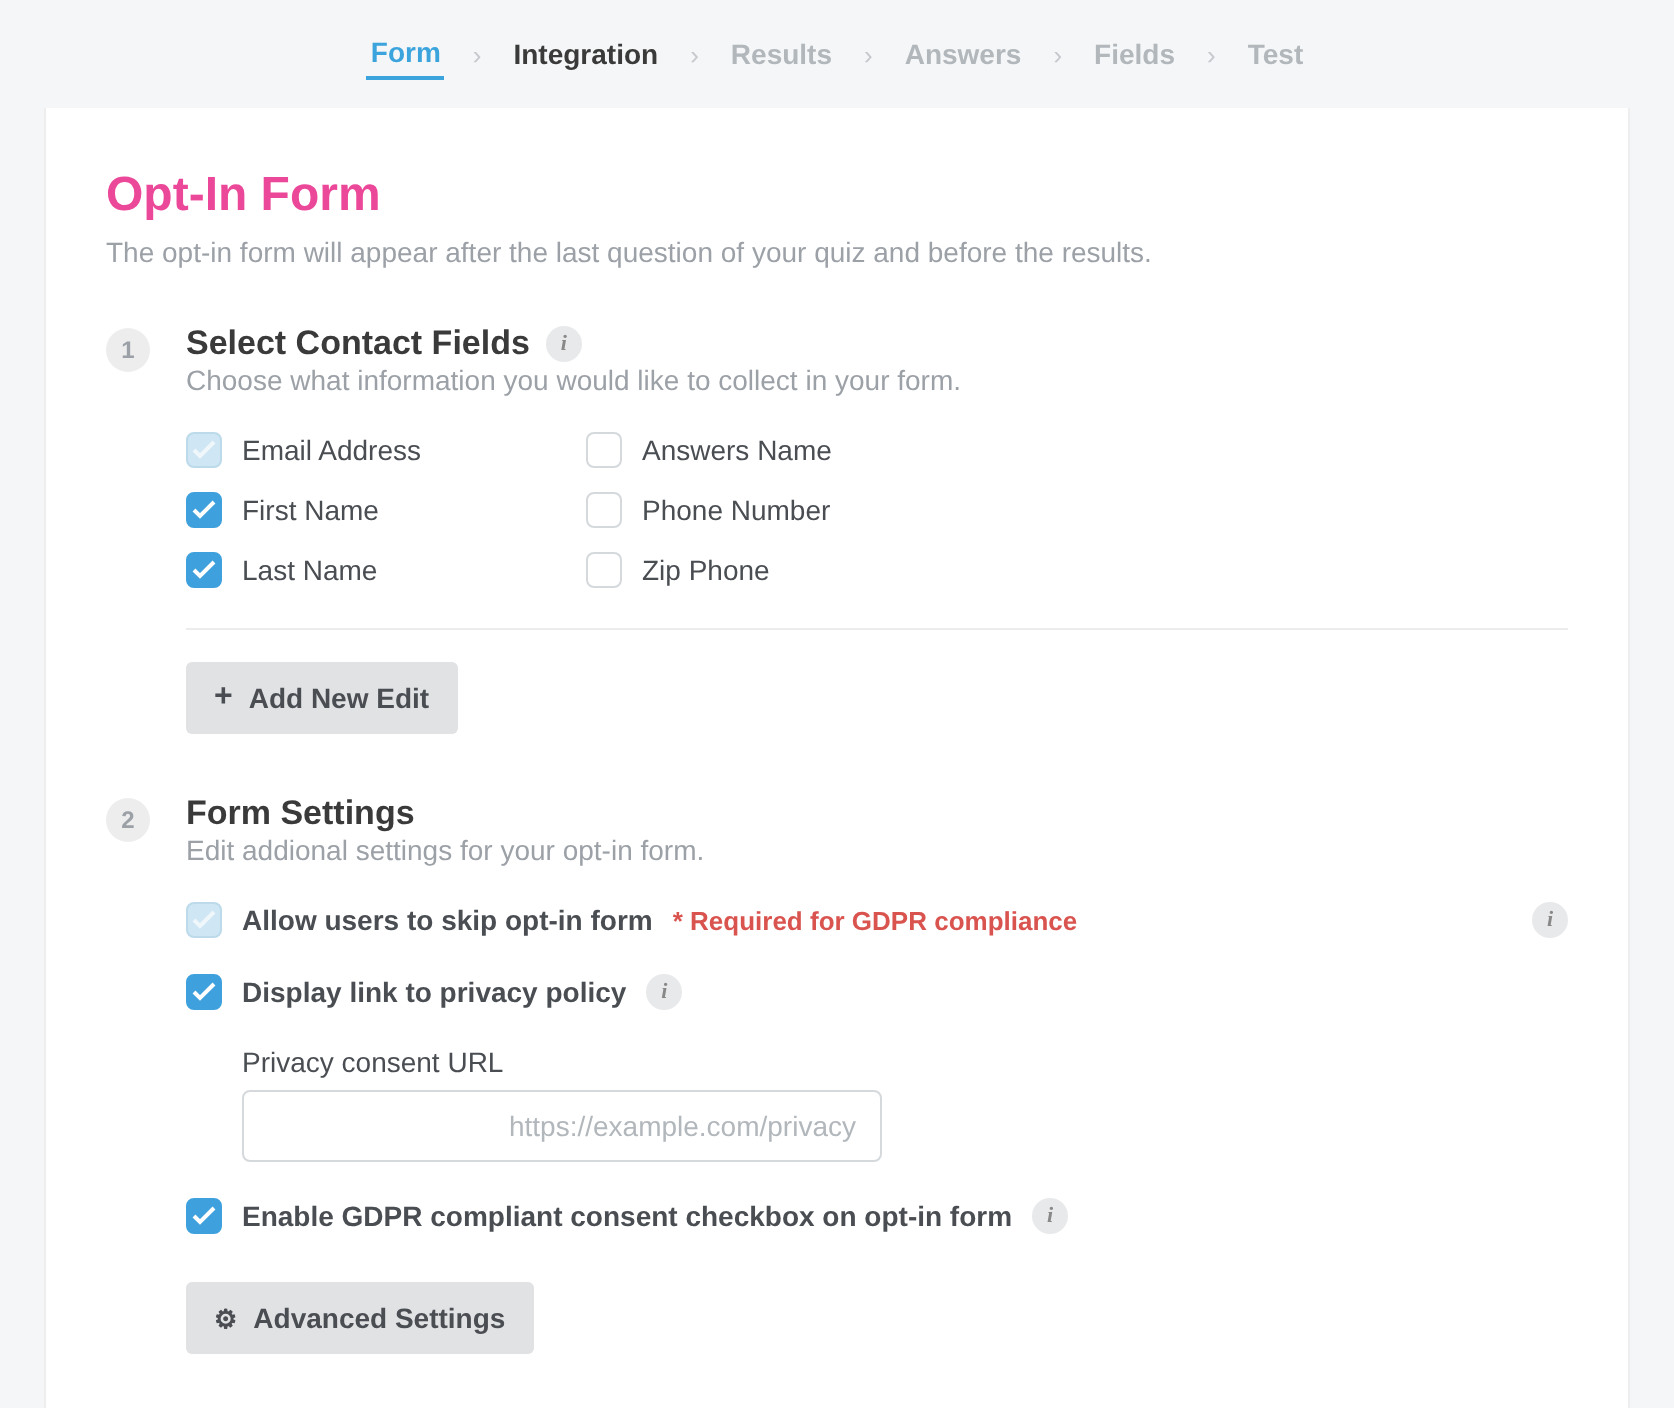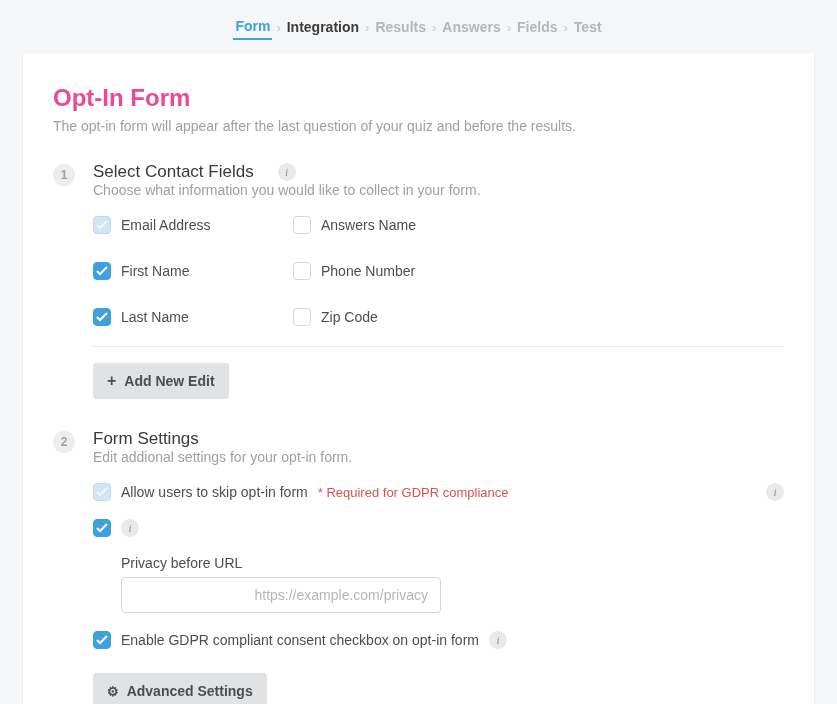--- a/index.html
+++ b/index.html
@@ -1,45 +1,45 @@
 <!DOCTYPE html>
 <html><head>
 <meta charset="utf-8">
 <style>
   * { box-sizing: border-box; margin: 0; padding: 0; }
   body { font-family: -apple-system, BlinkMacSystemFont, "Segoe UI", Helvetica, Arial, sans-serif; background: #f5f6f7; color: #3a3a3a; font-size:14px; }
   .frame { width:837px; background:#f5f6f7; padding-bottom:20px;}
-  .tabbar { height:54px; display:flex; align-items:center; justify-content:center; background:#f5f6f7; }
+  .tabbar { height:54px; display:flex; align-items:center; justify-content:center; gap:10px; background:#f5f6f7; }
   .tabbar .tab { color:#b2b7bc; font-size:14px; font-weight:600; cursor:pointer; padding:4px 2px;}
   .tabbar .tab.active { color:#3ba4dd; border-bottom:2px solid #3ba4dd;}
   .tabbar .tab.current { color:#3a3a3a; }
   .chev { color:#c6c9cd; font-size:13px; margin:0 4px; }
   .panel { background:#ffffff; width:793px; margin:0 auto; padding:30px 30px 30px 30px; border:1px solid #eee; border-top:none;}
   h1 { font-size:24px; font-weight:700; color:#ec4899; margin-bottom:6px;}
   .subtitle { color:#9ca1a7; font-size:14px; margin-bottom:28px;}
   .section { display:flex; gap:18px; margin-bottom:30px;}
   .step-badge { width:22px; height:22px; border-radius:50%; background:#ededed; color:#9ca1a7; font-size:12px; font-weight:600; display:flex; align-items:center; justify-content:center; flex-shrink:0; margin-top:2px;}
   .section-body { flex:1; }
-  .section-title { font-size:17px; font-weight:400; color:#3a3a3a; display:flex; align-items:center; gap:24px;}
+  .section-title { font-size:17px; font-weight:700; color:#3a3a3a; display:flex; align-items:center; gap:8px;}
   .section-desc { color:#9ca1a7; font-size:14px; margin-top:0; margin-bottom:18px;}
   .info-icon { display:inline-flex; width:18px; height:18px; border-radius:50%; background:#e8e9ea; color:#888; align-items:center; justify-content:center; font-size:11px; font-style:italic; font-family:Georgia, serif; cursor:pointer;}
-  .fields-grid { display:grid; grid-template-columns: 180px 200px; gap:28px 20px; margin-bottom:20px;}
+  .fields-grid { display:grid; grid-template-columns: 180px 200px; gap:12px 20px; margin-bottom:20px;}
   .check-row { display:flex; align-items:center; gap:10px; cursor:pointer;}
   .checkbox { width:18px; height:18px; border-radius:4px; border:1px solid #d6d9dc; background:#fff; display:flex; align-items:center; justify-content:center; flex-shrink:0;}
   .checkbox.checked { background:#3ea1dd; border-color:#3ea1dd;}
   .checkbox.checked svg { display:block; }
   .checkbox svg { display:none; }
   .checkbox.locked { background:#cfe6f4; border-color:#bcdaea;}
   .checkbox.locked svg { display:block; stroke:#fff; opacity:.7;}
   .check-label { color:#4a4e53; font-size:14px;}
   .divider { height:1px; background:#ececec; margin:10px 0 16px 0; }
   .btn { display:inline-flex; align-items:center; gap:8px; background:#e1e2e4; color:#4a4e53; border:none; padding:10px 14px; border-radius:3px; font-size:14px; font-weight:600; cursor:pointer;}
   .btn .plus { font-size:16px; font-weight:700; line-height:1;}
   .settings-list { display:flex; flex-direction:column; gap:18px;}
-  .setting-row { display:flex; align-items:center; gap:10px;}
+  .setting-row { display:flex; align-items:center; gap:10px;font-weight:bold;}
   .req { color:#d9534f; font-size:13px;}
   .indent { margin-left:28px; }
   .field-label { color:#4a4e53; font-size:14px; margin-bottom:6px;}
   .text-input { width:320px; padding:9px 12px; border:1px solid #d6d9dc; border-radius:4px; font-size:14px; color:#4a4e53; background:#fff;text-align:right;}
   .text-input::placeholder { color:#b2b7bc; }
   .gear { font-size:13px; }
 </style>
 </head>
 <body>
 
@@ -101,21 +101,21 @@
           <div class="check-row">
             <span class="checkbox checked">
                 <svg width="12" height="10" viewBox="0 0 12 10">
                   <path d="M1 5 L4 8 L11 1" stroke="#fff" stroke-width="2" fill="none"></path>
                 </svg>
               </span>
             <span class="check-label">Last Name</span>
           </div>
           <div class="check-row">
             <span class="checkbox"></span>
-            <span class="check-label">Zip Code</span>
+            <span class="check-label">Zip Phone</span>
           </div>
         </div>
 
         <div class="divider"></div>
 
         <button class="btn">
           <span class="plus">+</span>
           <span>Add New Edit</span>
         </button>
       </div>
@@ -142,25 +142,26 @@
             <span style="flex:1"></span>
             <span class="info-icon">i</span>
           </div>
 
           <div class="setting-row">
             <span class="checkbox checked">
                 <svg width="12" height="10" viewBox="0 0 12 10">
                   <path d="M1 5 L4 8 L11 1" stroke="#fff" stroke-width="2" fill="none"></path>
                 </svg>
               </span>
+            <span class="check-label">Display link to privacy policy</span>
             <span class="info-icon">i</span>
           </div>
 
           <div class="indent">
-            <div class="field-label">Privacy before URL</div>
+            <div class="field-label">Privacy consent URL</div>
             <input class="text-input" type="text" placeholder="https://example.com/privacy" style="">
           </div>
 
           <div class="setting-row">
             <span class="checkbox checked">
                 <svg width="12" height="10" viewBox="0 0 12 10">
                   <path d="M1 5 L4 8 L11 1" stroke="#fff" stroke-width="2" fill="none"></path>
                 </svg>
               </span>
             <span class="check-label">Enable GDPR compliant consent checkbox on opt-in form</span>

